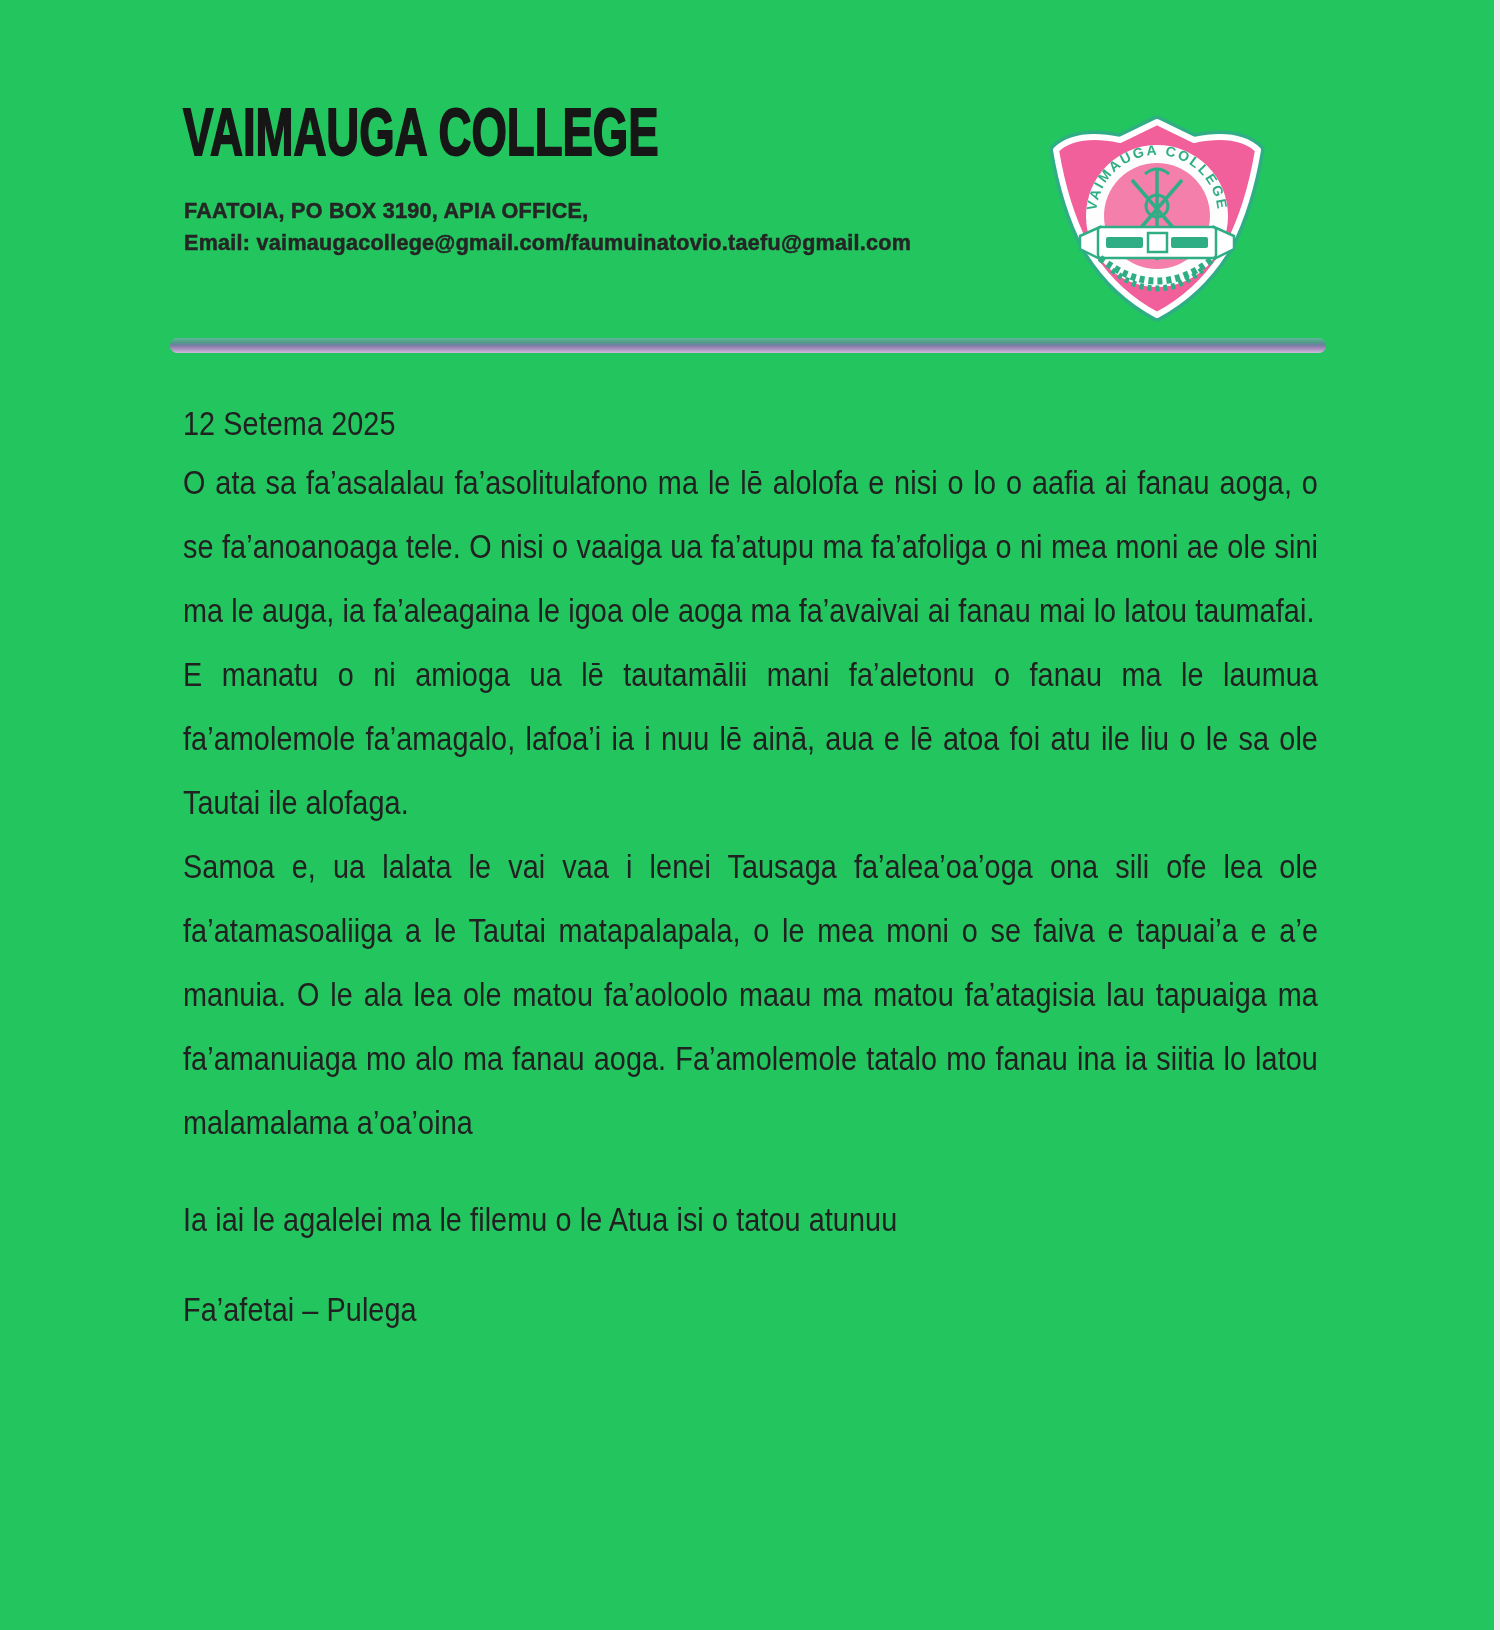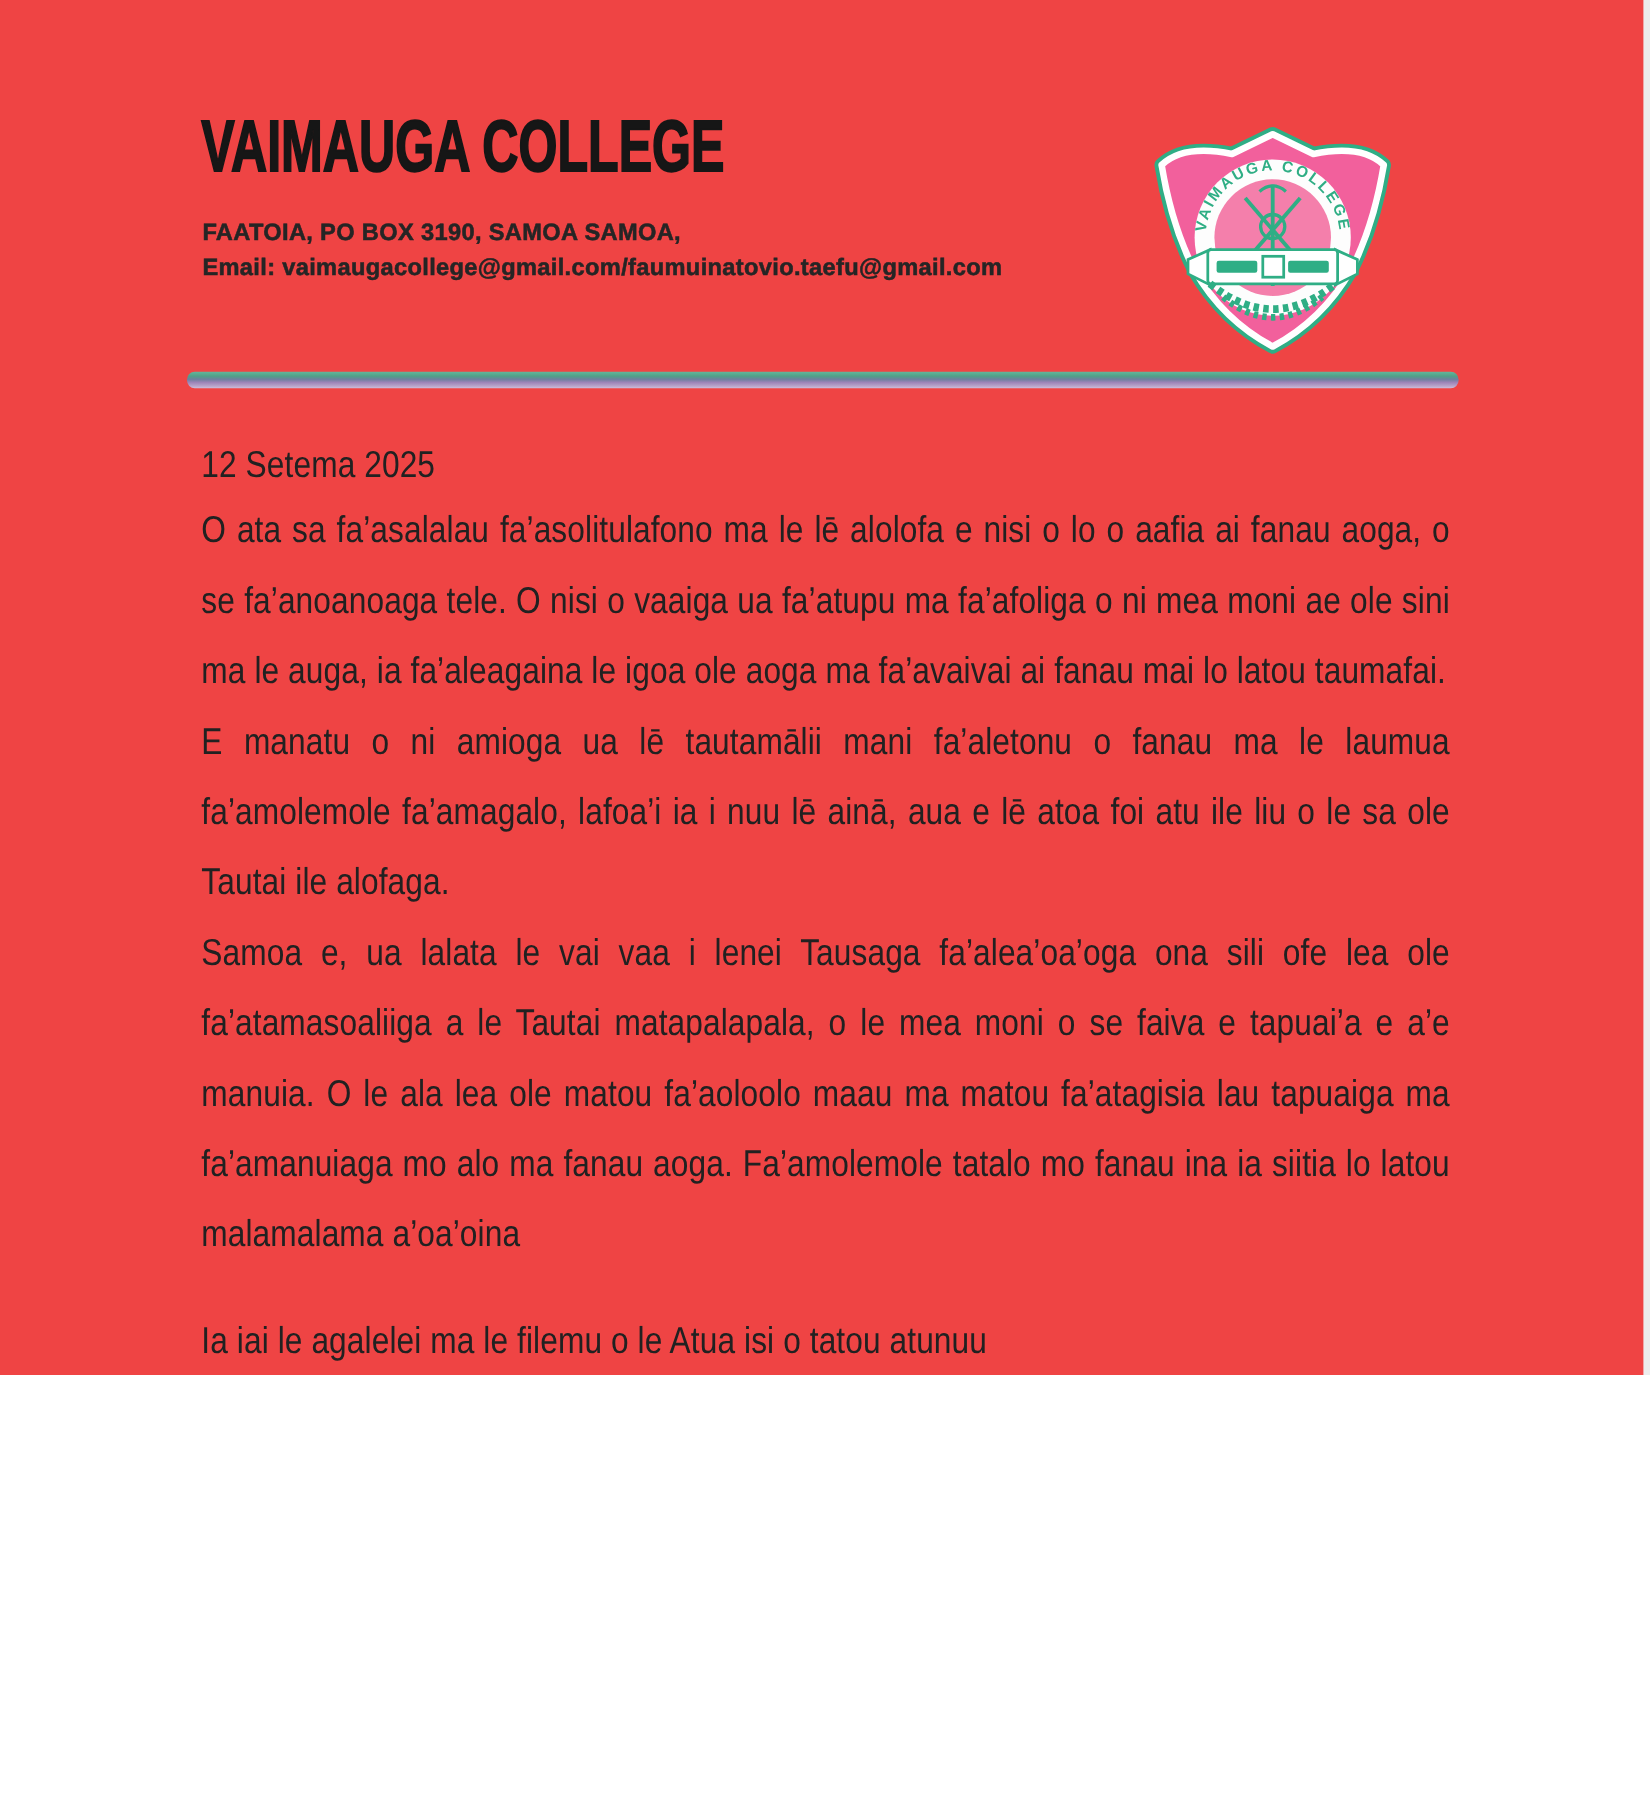--- a/index.html
+++ b/index.html
@@ -1,17 +1,17 @@
 <!DOCTYPE html>
 <html><head>
 <meta charset="utf-8">
 <style>
   html,body { margin:0; padding:0; background:#ffffff; }
   #page {
-    position:relative; width:1500px; height:1250px; background:#ef4444;
+    position:relative; width:1500px; height:1630px; background:#22c55e;
     font-family:"Liberation Sans", sans-serif; overflow:hidden;
   }
   .edge-strip {
     position:absolute; right:0; top:0; width:6px; height:1630px;
     background:#ededed;
   }
   
   .school-title {
     position:absolute; left:183px; top:94px;
     font-size:66px; font-weight:700; color:#161616;
@@ -44,21 +44,21 @@
   .signoff-line { margin-top:44px; line-height:46px; }
 </style>
 </head>
 <body>
 
 <div id="page">
 
   <div class="school-title">VAIMAUGA COLLEGE</div>
 
   <div class="address-block">
-    <div>FAATOIA, PO BOX 3190, SAMOA SAMOA,</div>
+    <div>FAATOIA, PO BOX 3190, APIA OFFICE,</div>
     <div>Email: vaimaugacollege@gmail.com/faumuinatovio.taefu@gmail.com</div>
   </div>
 
   <div class="crest">
     <svg viewBox="0 0 230 215">
 
       <path d="M115,12 L152,30 Q196,21 216,40 Q207,95 186,136 Q160,181 115,205 Q70,181 44,136 Q23,95 14,40 Q34,21 78,30 Z" fill="#2fae85" stroke="#2fae85" stroke-width="13" stroke-linejoin="round"></path>
 
       <path d="M115,12 L152,30 Q196,21 216,40 Q207,95 186,136 Q160,181 115,205 Q70,181 44,136 Q23,95 14,40 Q34,21 78,30 Z" fill="#f2609c" stroke="#ffffff" stroke-width="6" stroke-linejoin="round"></path>
 

